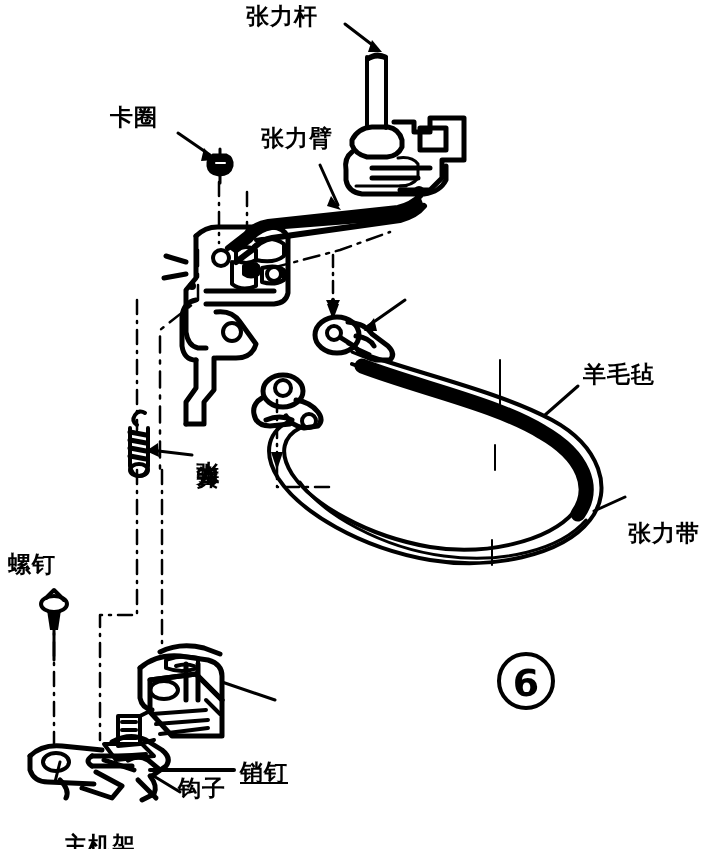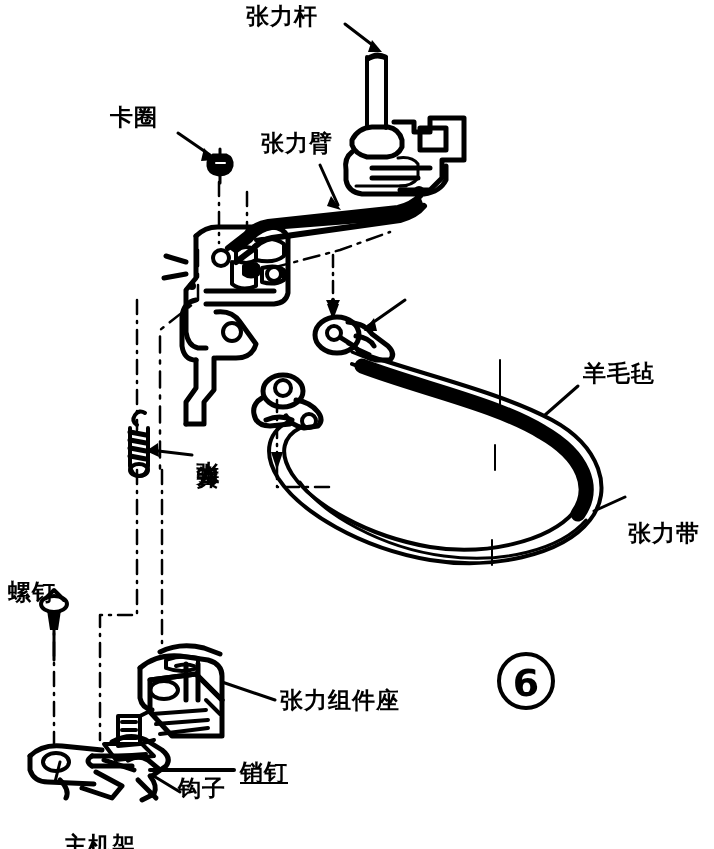--- a/index.html
+++ b/index.html
@@ -346,32 +346,31 @@
         <path d="M140,716 l12,-6 M140,744 l14,-4"></path>
       </g>
 
     </g>
   </svg>
 
   <div class="label label-h" style="left:246px; top:4px;">张力杆</div>
 
   <div class="label label-h" style="left:110px; top:105px;">卡圈</div>
 
-  <div class="label label-h" style="left:261px; top:132px;font-family:Liberation Serif, serif;">张力臂</div>
-
-
-  <div class="label label-h" style="left:583px; top:362px;font-family:Liberation Serif, serif;">羊毛毡</div>
+  <div class="label label-h" style="left:261px; top:126px;">张力臂</div>
+
+
+  <div class="label label-h" style="left:583px; top:362px;">羊毛毡</div>
 
   <div class="label label-h" style="left:628px; top:485px;margin-top:36px;">张力带</div>
 
   <div class="label label-v" style="left:196px; top:442px;">张力弹簧</div>
 
-  <div class="label label-h" style="left:8px; top:580px;">螺钉</div>
-
-  <div class="label label-h" style="left:280px; top:688px;">张力组件座</div>
+  <div class="label label-h" style="left:8px; top:552px;">螺钉</div>
+
 
   <div class="label label-h" style="left:240px; top:760px;text-decoration:underline;">销钉</div>
 
   <div class="label label-h" style="left:24px; top:833px;margin-left:40px;">主机架</div>
 
   <div class="label label-h" style="left:178px; top:776px;">钩子</div>
 
   <div class="fignum" style="left:497px; top:652px;">6</div>
 
 </div>

